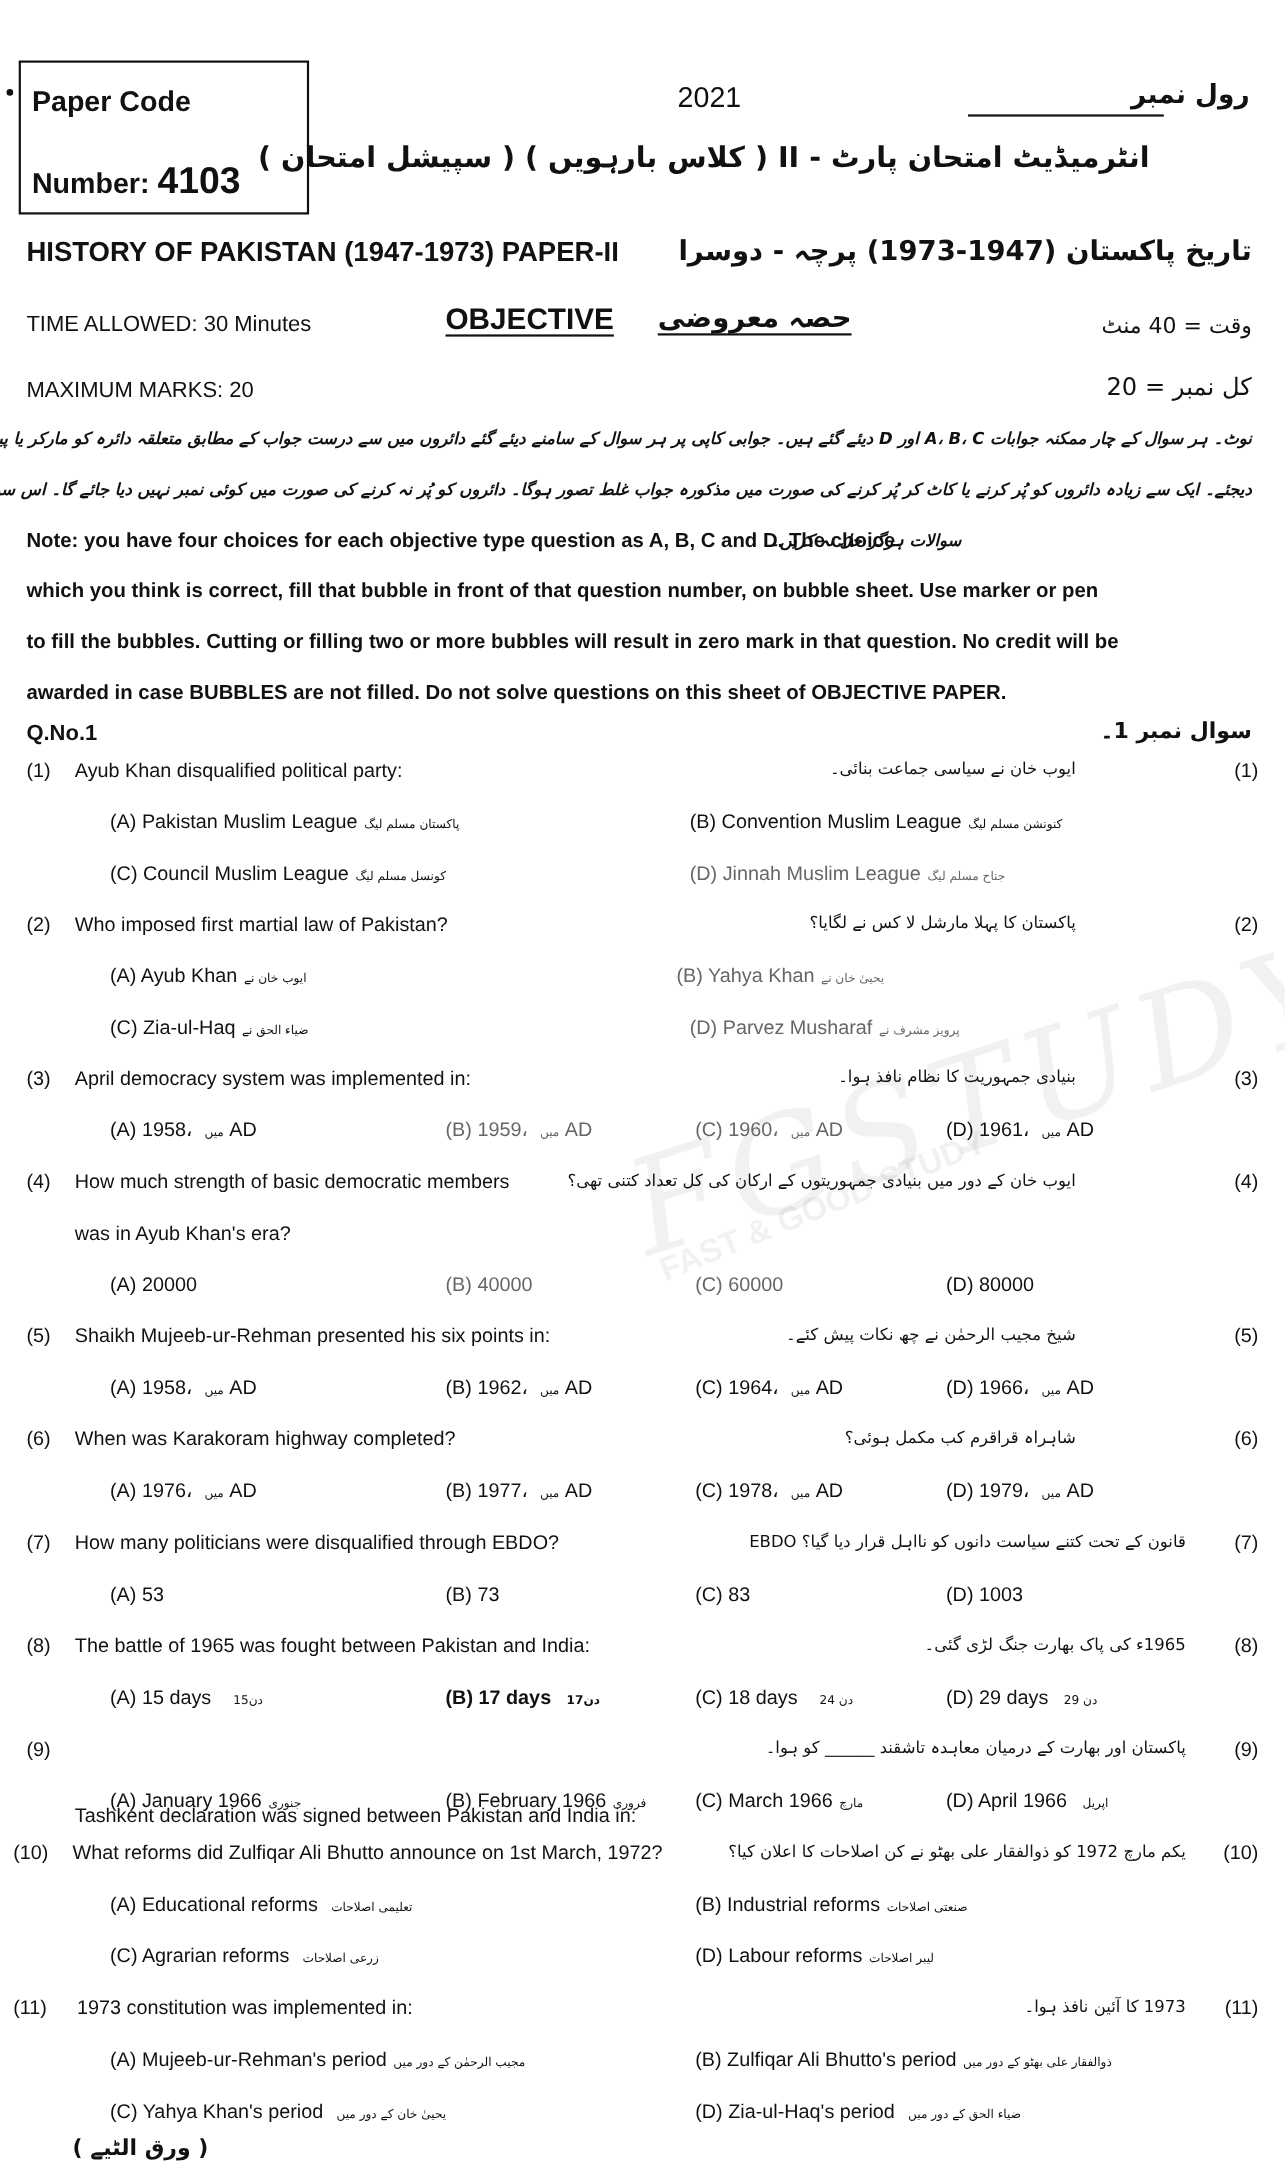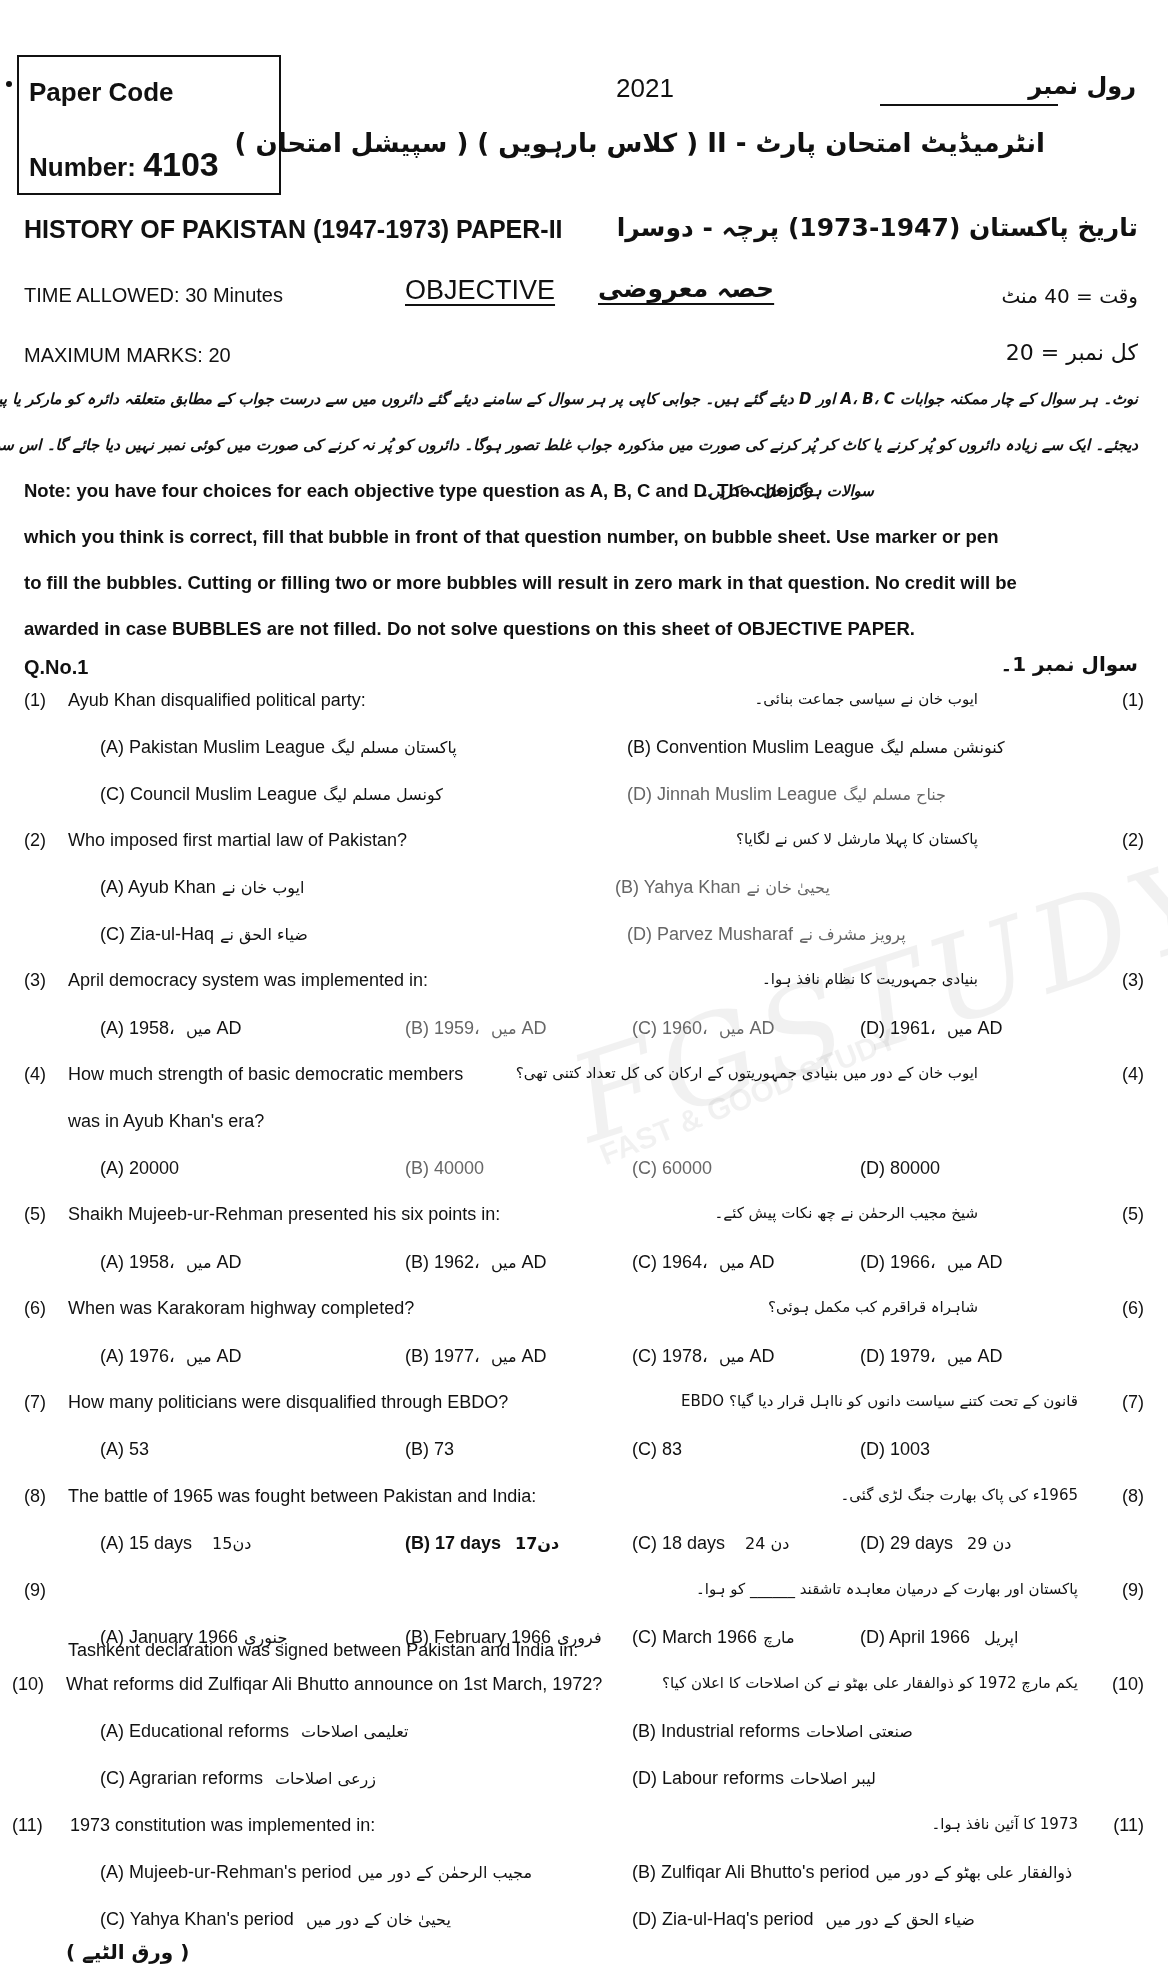--- a/index.html
+++ b/index.html
@@ -15,37 +15,37 @@
   .code-box .l2 { position: absolute; left: 10px; top: 88px; font-size: 26px; font-weight: bold; }
   .code-box .l2 .num { font-size: 34px; }
   .dot { left: 6px; top: 81px; width: 6px; height: 6px; border-radius: 50%; background: #111; }
   .year { left: 616px; top: 73px; font-size: 26px; }
   .roll-label { right: 32px; top: 72px; font-size: 24px; font-weight: bold; }
   .roll-line { left: 880px; top: 104px; width: 178px; border-bottom: 2px solid #111; }
   .exam-urdu { left: 365px; top: 128px; width: 680px; text-align: center; font-size: 26px; font-weight: bold; }
   .subject-en { left: 24px; top: 215px; font-size: 25px; font-weight: bold; }
   .subject-ur { right: 30px; top: 213px; font-size: 25px; font-weight: bold; }
   .time-en { left: 24px; top: 284px; font-size: 20px; }
-  .objective { left: 405px; top: 275px; font-size: 27px; font-weight: normal; text-decoration: underline; text-underline-offset: 5px; }
+  .objective { left: 405px; top: 275px; font-size: 27px; font-weight: bold; text-decoration: underline; text-underline-offset: 5px; }
   .objective-ur { left: 598px; top: 274px; font-size: 25px; font-weight: bold; text-decoration: underline; text-underline-offset: 6px; }
   .time-ur { right: 30px; top: 284px; font-size: 20px; }
   .marks-en { left: 24px; top: 344px; font-size: 20px; }
   .marks-ur { right: 30px; top: 340px; font-size: 22px; }
   .note-ur { right: 30px; font-size: 15px; font-weight: bold; font-style: italic; }
   .note-en { left: 24px; font-size: 18.5px; font-weight: bold; }
 
   
   .qhead-en { left: 24px; top: 656px; font-size: 20px; font-weight: bold; }
   .qhead-ur { right: 30px; top: 652px; font-size: 20px; font-weight: bold; }
   .qnum { font-size: 18px; }
   .qtext { font-size: 18px; }
   .opt { font-size: 18px; }
   .faint { color: #666; }
   .qur { font-size: 15px; }
-  .urdu-inline { font-family: "DejaVu Sans", sans-serif; font-size: 16px; margin-left: 6px; }
+  .urdu-inline { font-family: "DejaVu Sans", sans-serif; font-size: 11px; margin-left: 6px; }
 
   
   .watermark { left: 560px; top: 930px; font-size: 120px; font-family: "DejaVu Serif", serif; font-style: italic; color: #000; opacity: 0.05; transform: rotate(-18deg); letter-spacing: 8px; }
   .watermark2 { left: 590px; top: 1080px; font-size: 30px; font-weight: bold; color: #000; opacity: 0.05; transform: rotate(-22deg); }
   .footer-ur { left: 66px; top: 1940px; font-size: 20px; font-weight: bold; }
 </style>
 </head>
 <body>
 
 <div class="abs watermark">FGSTUDY</div>

